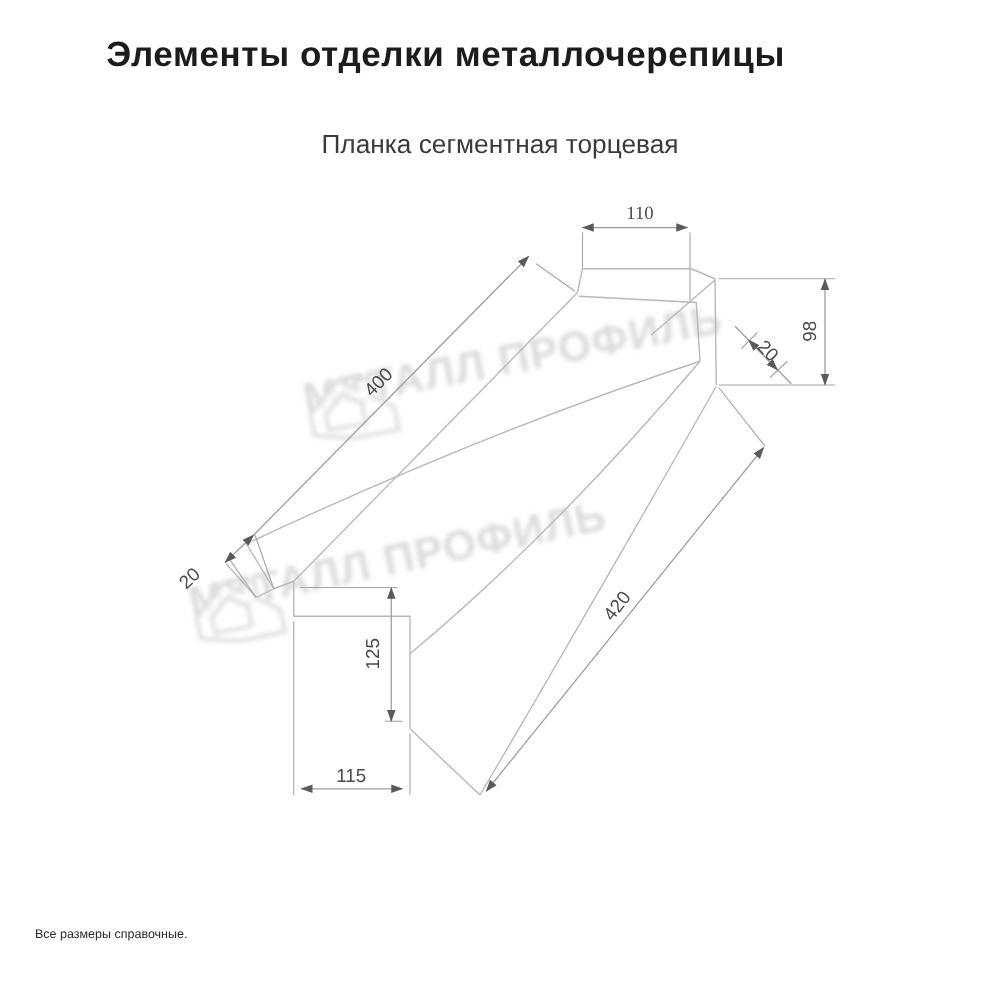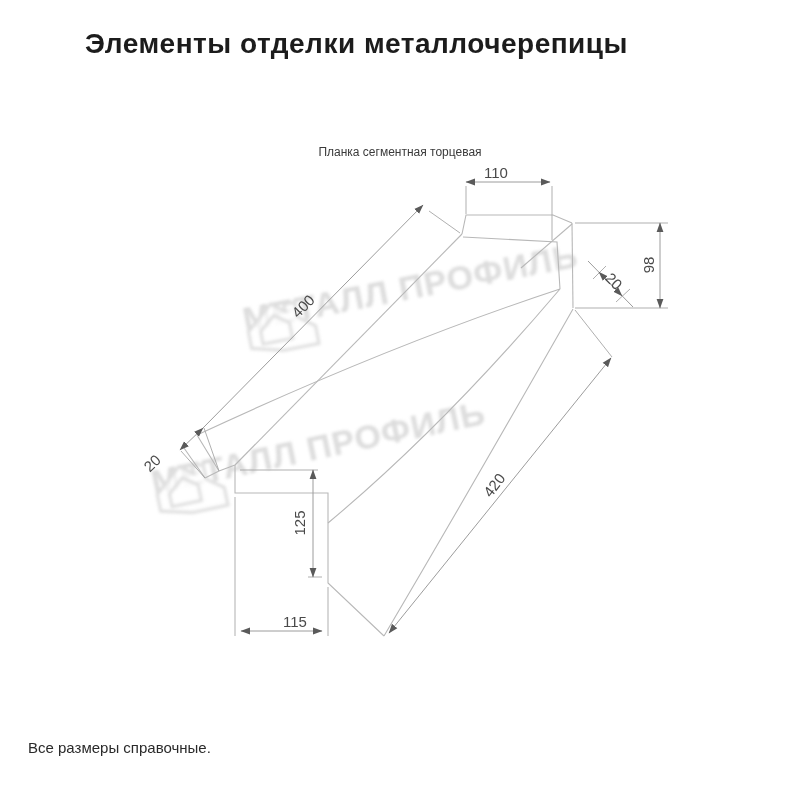--- a/index.html
+++ b/index.html
@@ -1,22 +1,22 @@
 <!DOCTYPE html>
 <html><head>
 <meta charset="utf-8">
 <style>
   html,body{margin:0;padding:0;background:#fff;}
   #canvas{position:relative;width:800px;height:800px;background:#fff;overflow:hidden;
           font-family:"Liberation Sans", sans-serif;}
   .title{position:absolute;left:0;top:28px;width:713px;text-align:center;
          font-size:28px;font-weight:bold;color:#1c1c1c;letter-spacing:.5px;}
   .subtitle{position:absolute;left:0;top:104px;width:800px;text-align:center;
-            font-size:12px;line-height:24px;color:#3a3a3a;margin-top:36px;}
-  .footer{position:absolute;left:28px;top:736px;font-size:15px;line-height:23px;color:#2a2a2a;}
+            font-size:21px;line-height:24px;color:#3a3a3a;}
+  .footer{position:absolute;left:28px;top:736px;font-size:10px;line-height:23px;color:#2a2a2a;}
   .wm{position:absolute;display:flex;align-items:center;gap:10px;white-space:nowrap;
       filter:blur(1.8px);opacity:.5;pointer-events:none;}
   .wm .wmtext{font-size:34px;font-weight:bold;color:#b9b9b9;letter-spacing:1px;}
   .wm1{left:240px;top:268px;transform:rotate(-11deg);}
   .wm2{left:148px;top:428px;transform:rotate(-12deg);}
   .dim{position:absolute;font-size:15px;color:#4a4a4a;transform:translate(-50%,-50%);}
   .r-90{transform:translate(-50%,-50%) rotate(-90deg);}
   .r-45{transform:translate(-50%,-50%) rotate(-45deg);}
   .r-43{transform:translate(-50%,-50%) rotate(-43deg);}
   .r-52{transform:translate(-50%,-50%) rotate(-52deg);}
@@ -90,27 +90,27 @@
       <path class="dimline" d="M588,261 L633,307"></path>
       <path class="dimline" d="M599,272 L622,296" marker-start="url(#ah)" marker-end="url(#ah)"></path>
       <path class="dimline" d="M203,428 L423,205" marker-end="url(#ah)"></path>
       <path class="dimline" d="M180,450 L203,428" marker-start="url(#ah)" marker-end="url(#ah)"></path>
       <path class="dimline" d="M313,470 L313,577" marker-start="url(#ah)" marker-end="url(#ah)"></path>
       <path class="dimline" d="M241,631 L322,631" marker-start="url(#ah)" marker-end="url(#ah)"></path>
       <path class="dimline" d="M389,633 L611,358" marker-start="url(#ah)" marker-end="url(#ah)"></path>
     </g>
   </svg>
 
-  <div class="dim" style="left:496px;top:172px;">110</div>
+  <div class="dim" style="left:512px;top:172px;font-family:Liberation Serif, serif;">110</div>
   <div class="dim r-90" style="left:648px;top:265px;">98</div>
   <div class="dim r45" style="left:614px;top:281px;">20</div>
   <div class="dim r-45" style="left:303px;top:306px;">400</div>
   <div class="dim r-43" style="left:152px;top:463px;">20</div>
   <div class="dim r-90" style="left:299px;top:523px;">125</div>
-  <div class="dim" style="left:295px;top:621px;">115</div>
+  <div class="dim" style="left:281px;top:621px;">115</div>
   <div class="dim r-52" style="left:494px;top:485px;">420</div>
 
   <div class="title">Элементы отделки металлочерепицы</div>
   <div class="subtitle">
     <div>Планка сегментная торцевая</div>
   </div>
 
   <div class="footer">
     <div>Все размеры справочные.</div>
   </div>

